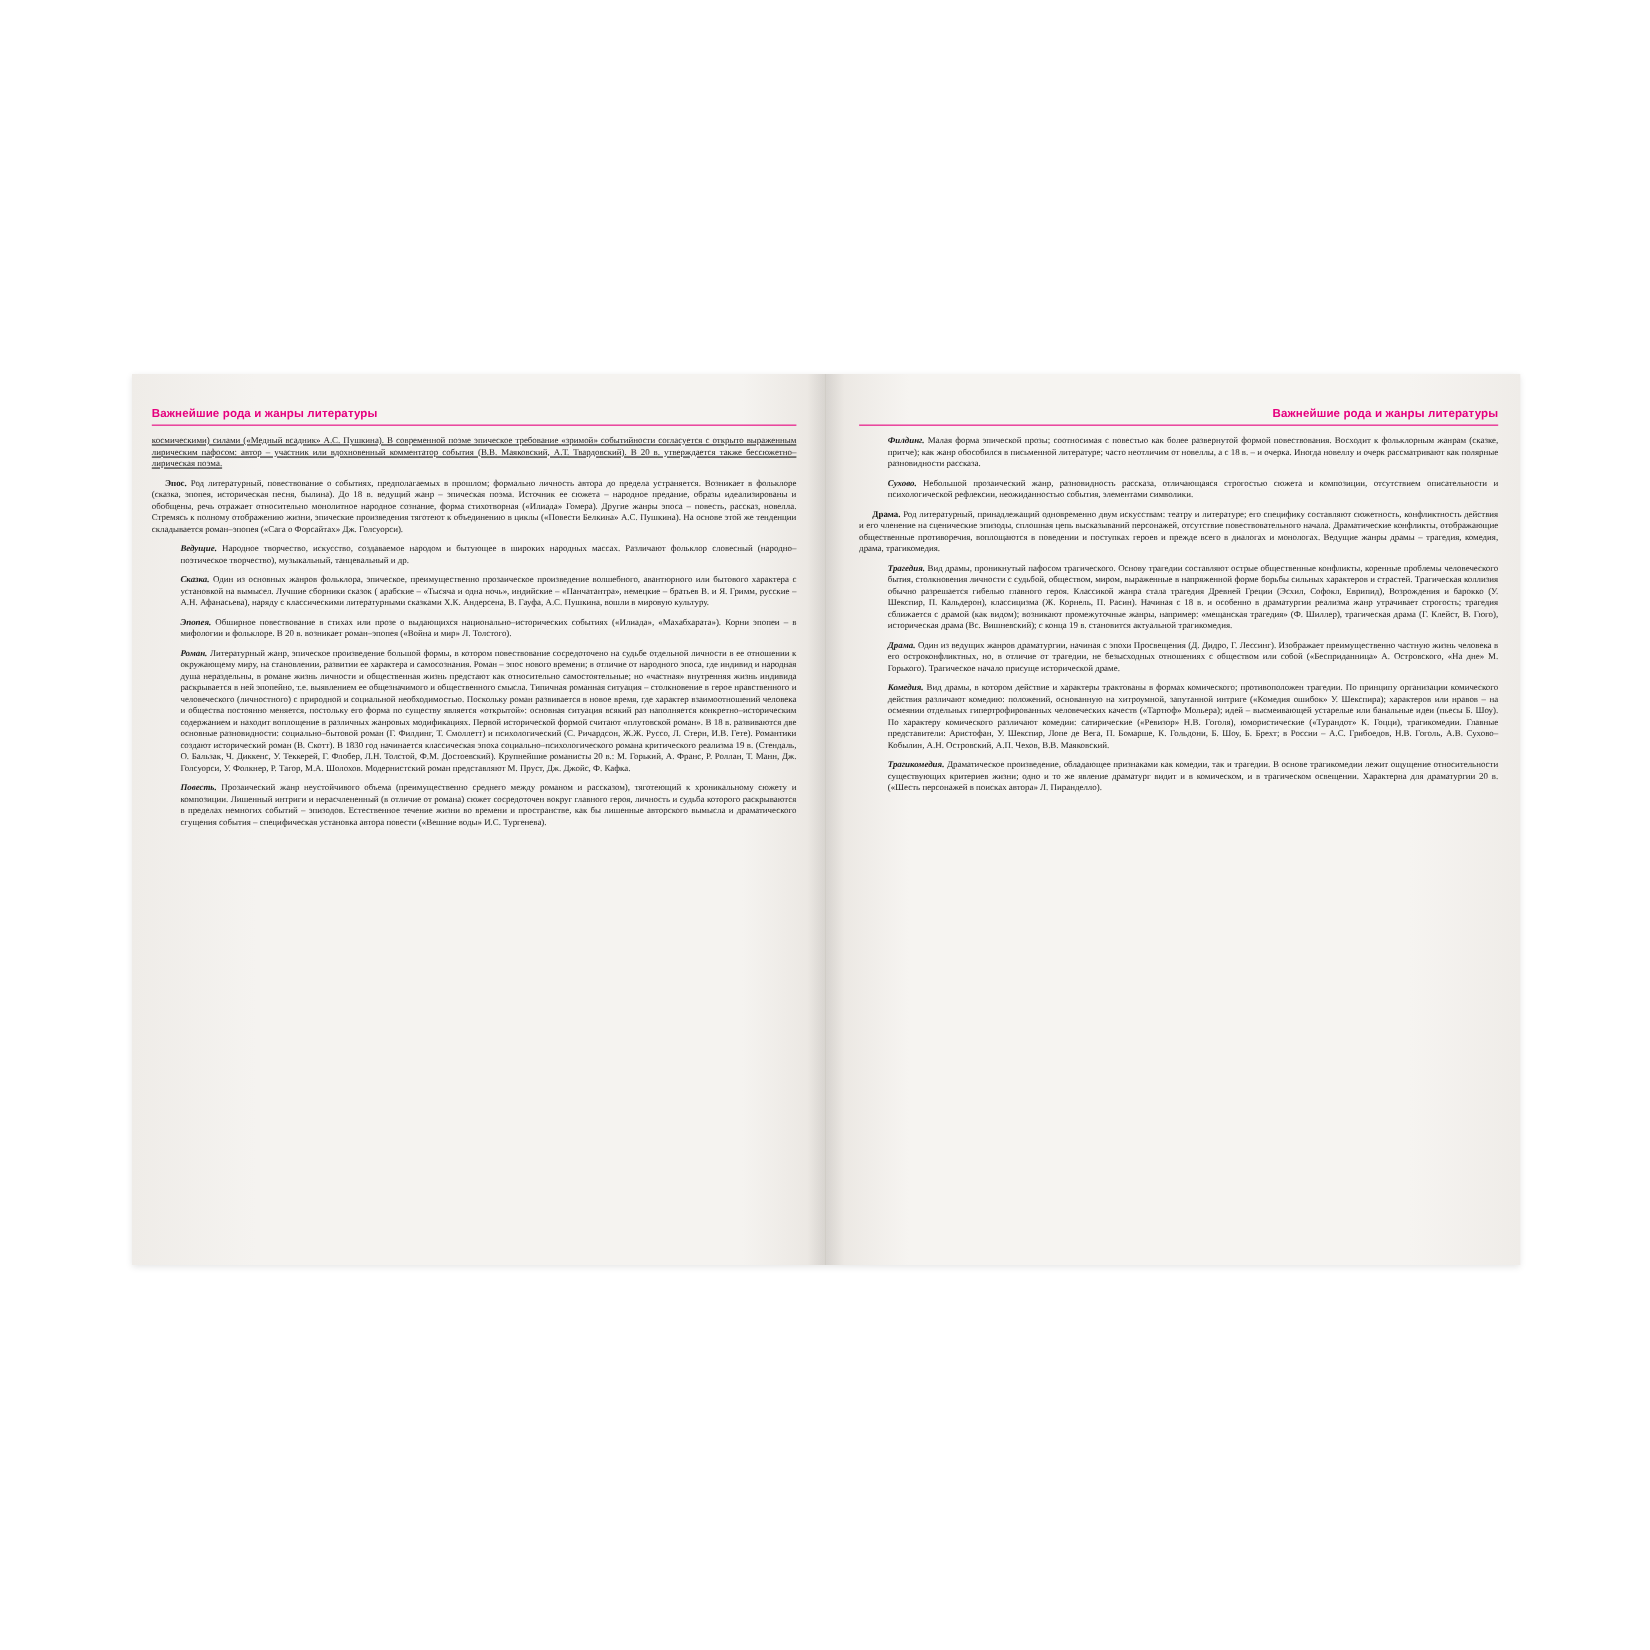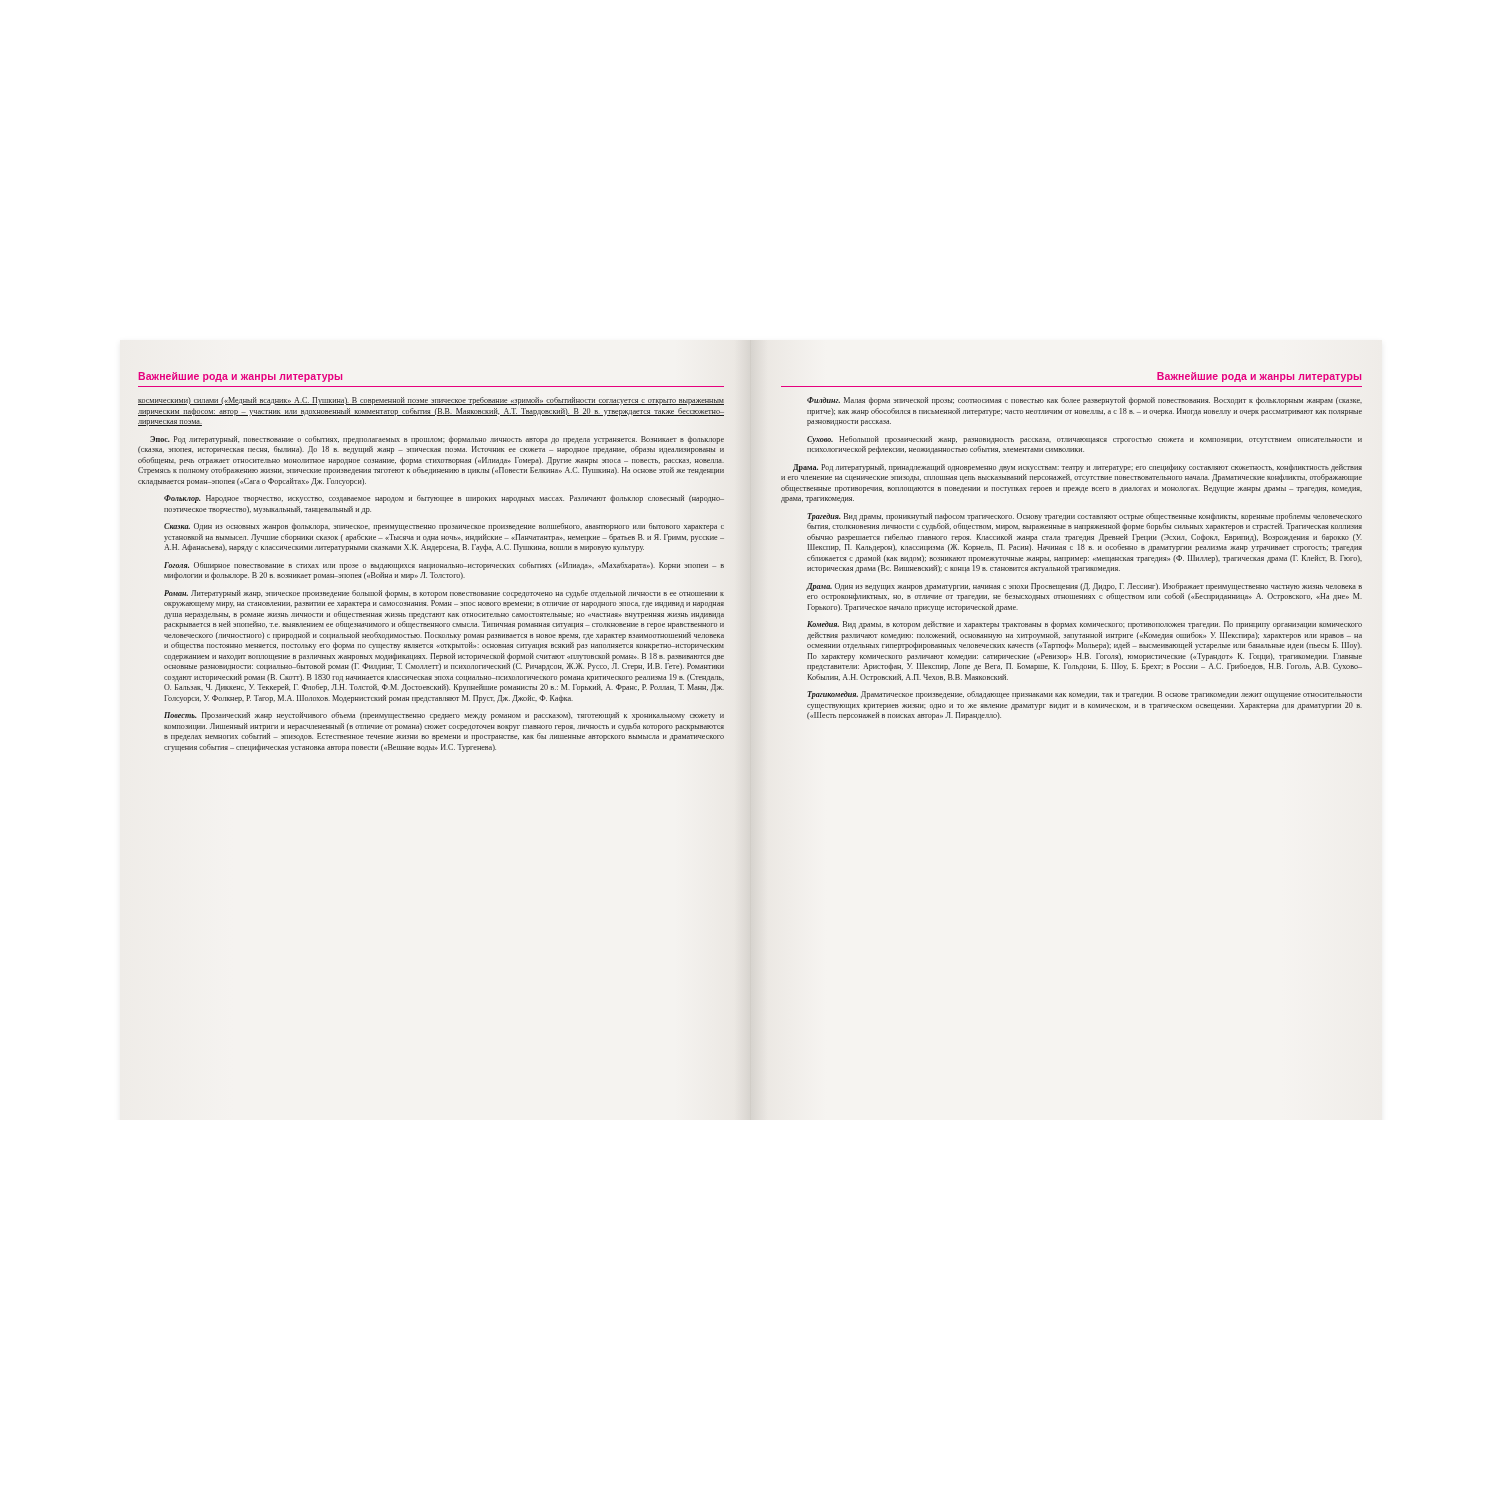--- a/index.html
+++ b/index.html
@@ -3,21 +3,21 @@
 <meta charset="utf-8">
 <style>
   html, body {
     margin: 0;
     padding: 0;
     background: #ffffff;
   }
   .page-shot {
     position: relative;
     width: 1500px;
-    height: 1120px;
+    height: 1500px;
     background: #ffffff;
     font-family: "Liberation Serif", serif;
     overflow: hidden;
   }
   
   .book {
     position: absolute;
     left: 120px;
     top: 340px;
     width: 1262px;
@@ -103,25 +103,25 @@
 <div class="page-shot">
   <div class="book">
 
     <div class="leaf left">
       <div class="running-head">Важнейшие рода и жанры литературы</div>
       <div class="col">
         <p class="t first"><span>космическими) силами («Медный всадник» А.С. Пушкина). В современной поэме эпическое требование «зримой» событийности согласуется с открыто выраженным лирическим пафосом: автор – участник или вдохновенный комментатор события (В.В. Маяковский, А.Т. Твардовский). В 20 в. утверждается также бессюжетно–лирическая поэма.</span></p>
 
         <p class="t"><span class="term upr">Эпос.</span><span> Род литературный, повествование о событиях, предполагаемых в прошлом; формально личность автора до предела устраняется. Возникает в фольклоре (сказка, эпопея, историческая песня, былина). До 18 в. ведущий жанр – эпическая поэма. Источник ее сюжета – народное предание, образы идеализированы и обобщены, речь отражает относительно монолитное народное сознание, форма стихотворная («Илиада» Гомера). Другие жанры эпоса – повесть, рассказ, новелла. Стремясь к полному отображению жизни, эпические произведения тяготеют к объединению в циклы («Повести Белкина» А.С. Пушкина). На основе этой же тенденции складывается роман–эпопея («Сага о Форсайтах» Дж. Голсуорси).</span></p>
 
-        <p class="t ind"><span class="term">Фольклор.</span><span> Народное творчество, искусство, создаваемое народом и бытующее в широких народных массах. Различают фольклор словесный (народно–поэтическое творчество), музыкальный, танцевальный и др.</span></p>
+        <p class="t ind"><span class="term">Ведущие.</span><span> Народное творчество, искусство, создаваемое народом и бытующее в широких народных массах. Различают фольклор словесный (народно–поэтическое творчество), музыкальный, танцевальный и др.</span></p>
 
         <p class="t ind"><span class="term">Сказка.</span><span> Один из основных жанров фольклора, эпическое, преимущественно прозаическое произведение волшебного, авантюрного или бытового характера с установкой на вымысел. Лучшие сборники сказок ( арабские – «Тысяча и одна ночь», индийские – «Панчатантра», немецкие – братьев В. и Я. Гримм, русские – А.Н. Афанасьева), наряду с классическими литературными сказками Х.К. Андерсена, В. Гауфа, А.С. Пушкина, вошли в мировую культуру.</span></p>
 
-        <p class="t ind"><span class="term">Гоголя.</span><span> Обширное повествование в стихах или прозе о выдающихся национально–исторических событиях («Илиада», «Махабхарата»). Корни эпопеи – в мифологии и фольклоре. В 20 в. возникает роман–эпопея («Война и мир» Л. Толстого).</span></p>
+        <p class="t ind"><span class="term">Эпопея.</span><span> Обширное повествование в стихах или прозе о выдающихся национально–исторических событиях («Илиада», «Махабхарата»). Корни эпопеи – в мифологии и фольклоре. В 20 в. возникает роман–эпопея («Война и мир» Л. Толстого).</span></p>
 
 
         <p class="t ind"><span class="term">Роман.</span><span> Литературный жанр, эпическое произведение большой формы, в котором повествование сосредоточено на судьбе отдельной личности в ее отношении к окружающему миру, на становлении, развитии ее характера и самосознания. Роман – эпос нового времени; в отличие от народного эпоса, где индивид и народная душа нераздельны, в романе жизнь личности и общественная жизнь предстают как относительно самостоятельные; но «частная» внутренняя жизнь индивида раскрывается в ней эпопейно, т.е. выявлением ее общезначимого и общественного смысла. Типичная романная ситуация – столкновение в герое нравственного и человеческого (личностного) с природной и социальной необходимостью. Поскольку роман развивается в новое время, где характер взаимоотношений человека и общества постоянно меняется, постольку его форма по существу является «открытой»: основная ситуация всякий раз наполняется конкретно–историческим содержанием и находит воплощение в различных жанровых модификациях. Первой исторической формой считают «плутовской роман». В 18 в. развиваются две основные разновидности: социально–бытовой роман (Г. Филдинг, Т. Смоллетт) и психологический (С. Ричардсон, Ж.Ж. Руссо, Л. Стерн, И.В. Гете). Романтики создают исторический роман (В. Скотт). В 1830 год начинается классическая эпоха социально–психологического романа критического реализма 19 в. (Стендаль, О. Бальзак, Ч. Диккенс, У. Теккерей, Г. Флобер, Л.Н. Толстой, Ф.М. Достоевский). Крупнейшие романисты 20 в.: М. Горький, А. Франс, Р. Роллан, Т. Манн, Дж. Голсуорси, У. Фолкнер, Р. Тагор, М.А. Шолохов. Модернистский роман представляют М. Пруст, Дж. Джойс, Ф. Кафка.</span></p>
 
         <p class="t ind"><span class="term">Повесть.</span><span> Прозаический жанр неустойчивого объема (преимущественно среднего между романом и рассказом), тяготеющий к хроникальному сюжету и композиции. Лишенный интриги и нерасчлененный (в отличие от романа) сюжет сосредоточен вокруг главного героя, личность и судьба которого раскрываются в пределах немногих событий – эпизодов. Естественное течение жизни во времени и пространстве, как бы лишенные авторского вымысла и драматического сгущения события – специфическая установка автора повести («Вешние воды» И.С. Тургенева).</span></p>
       </div>
     </div>
 
     <div class="leaf right">
       <div class="running-head">Важнейшие рода и жанры литературы</div>

